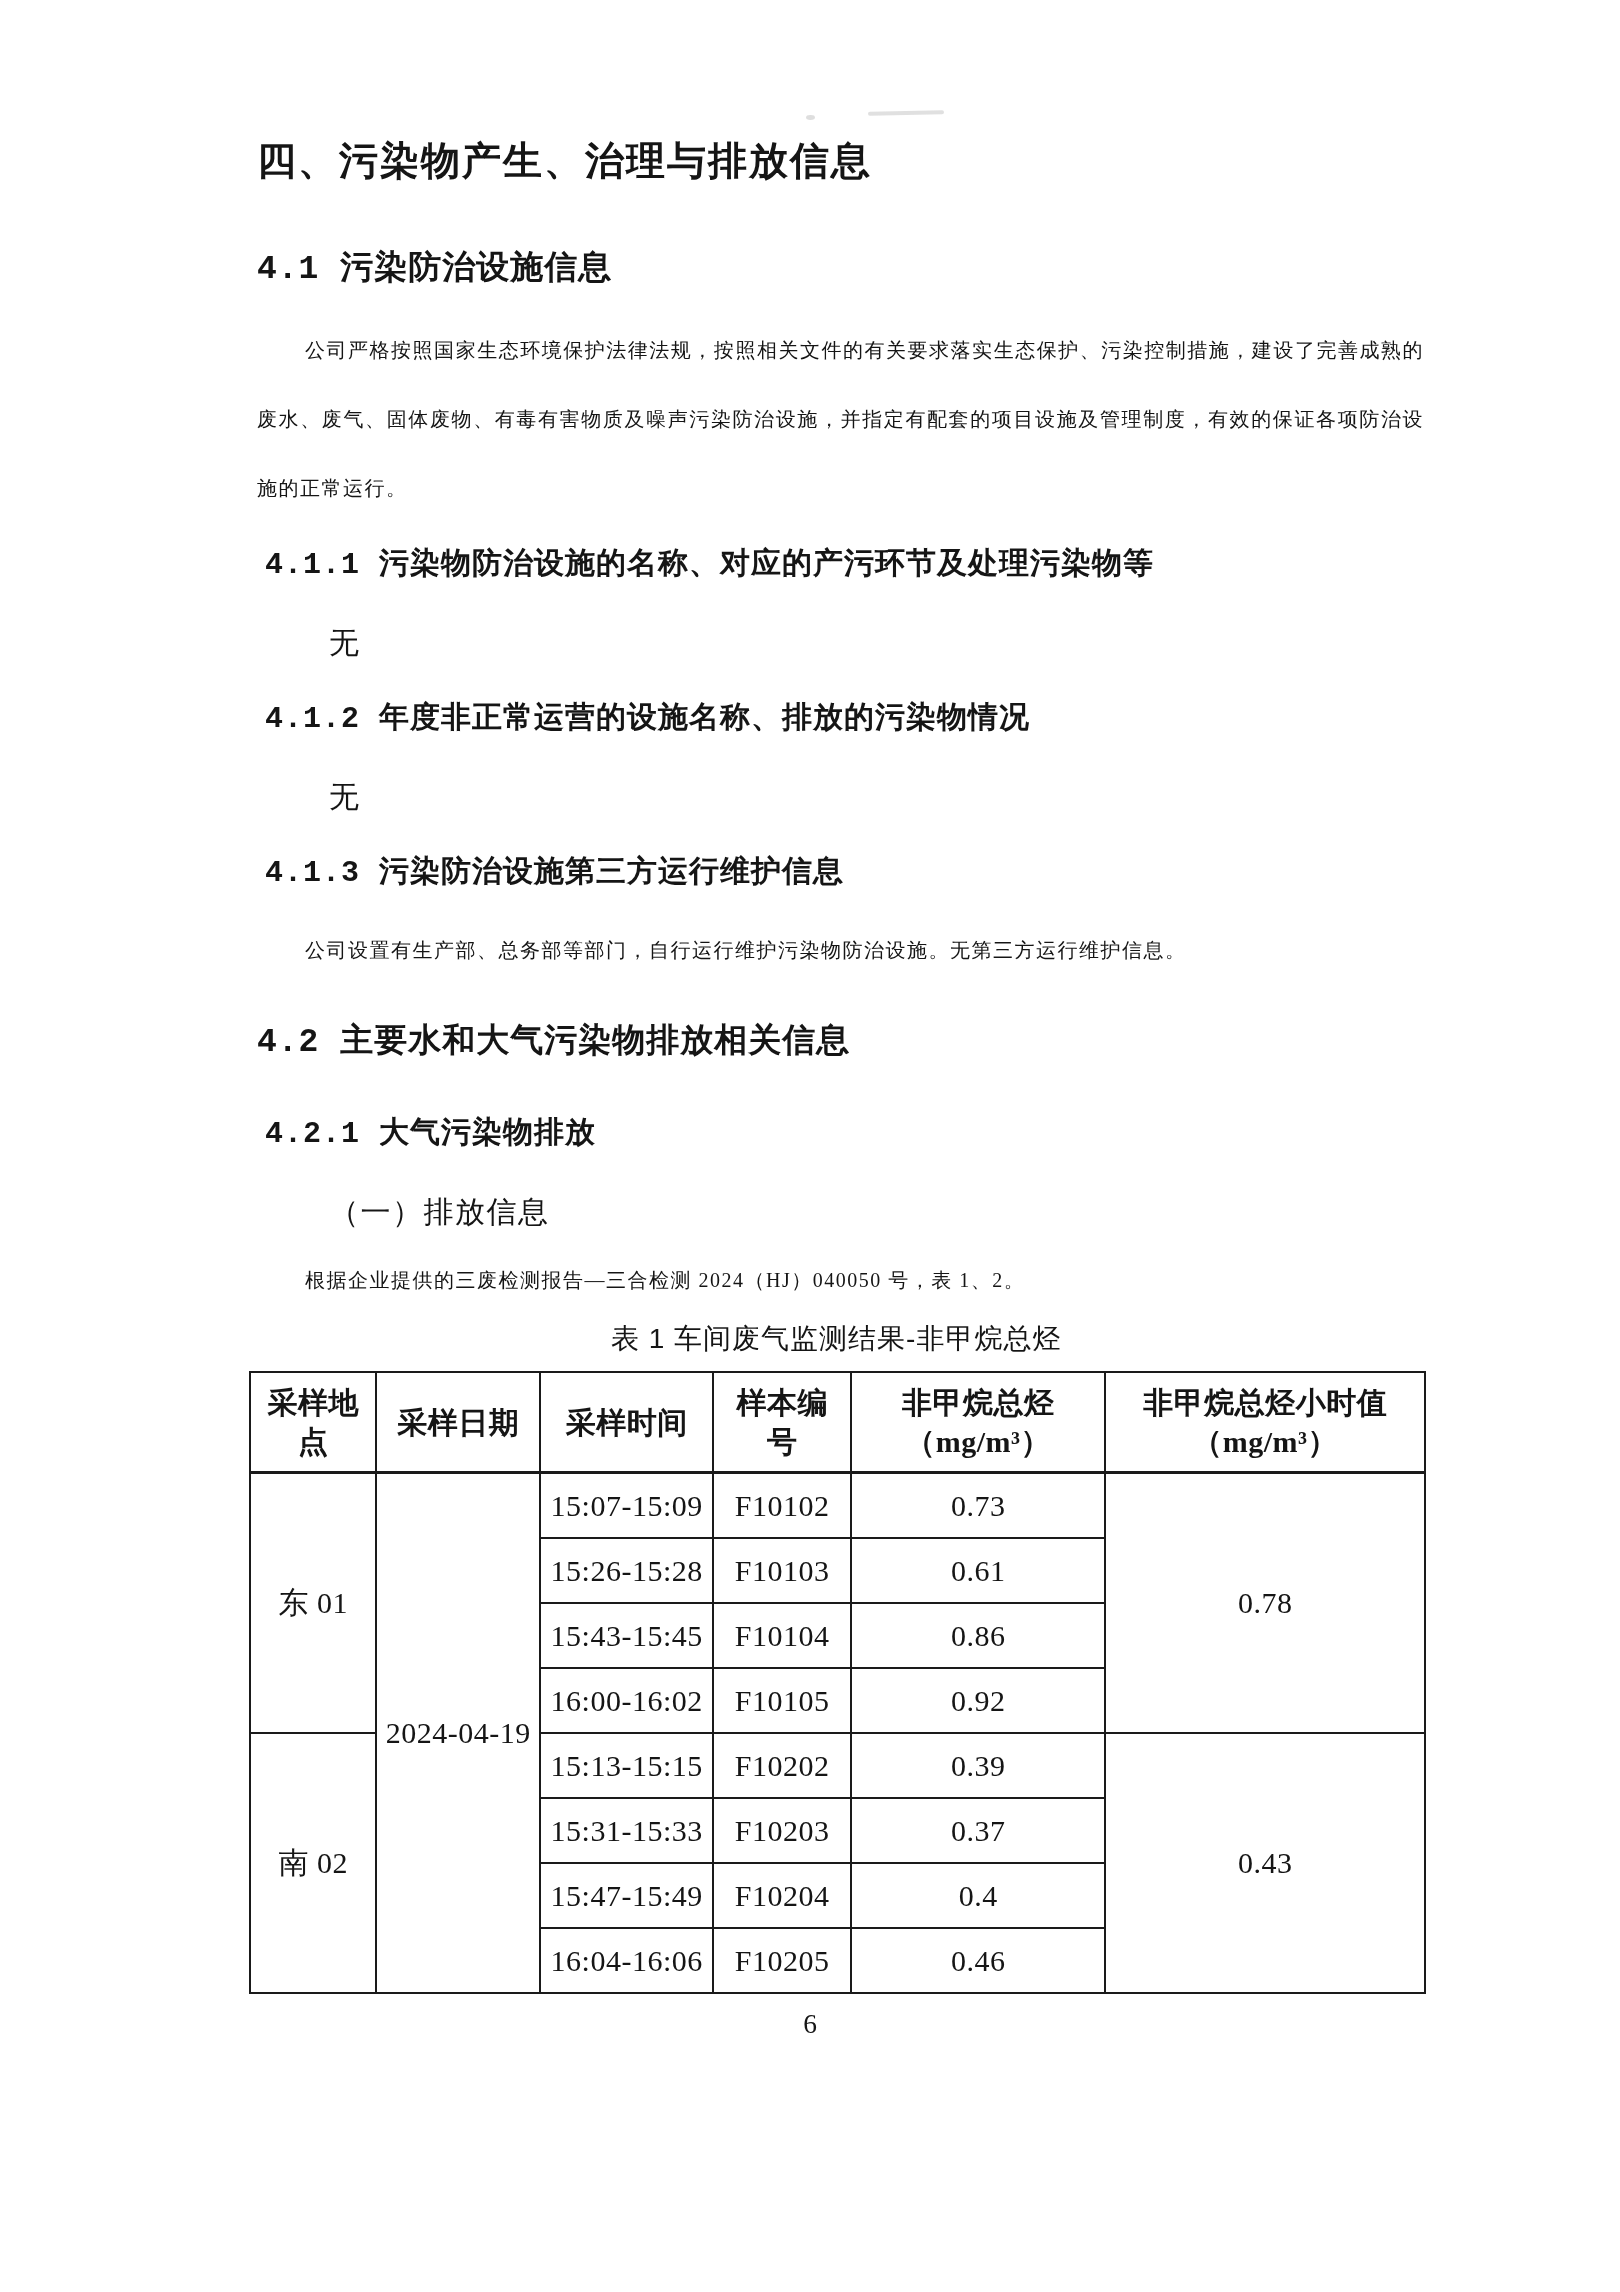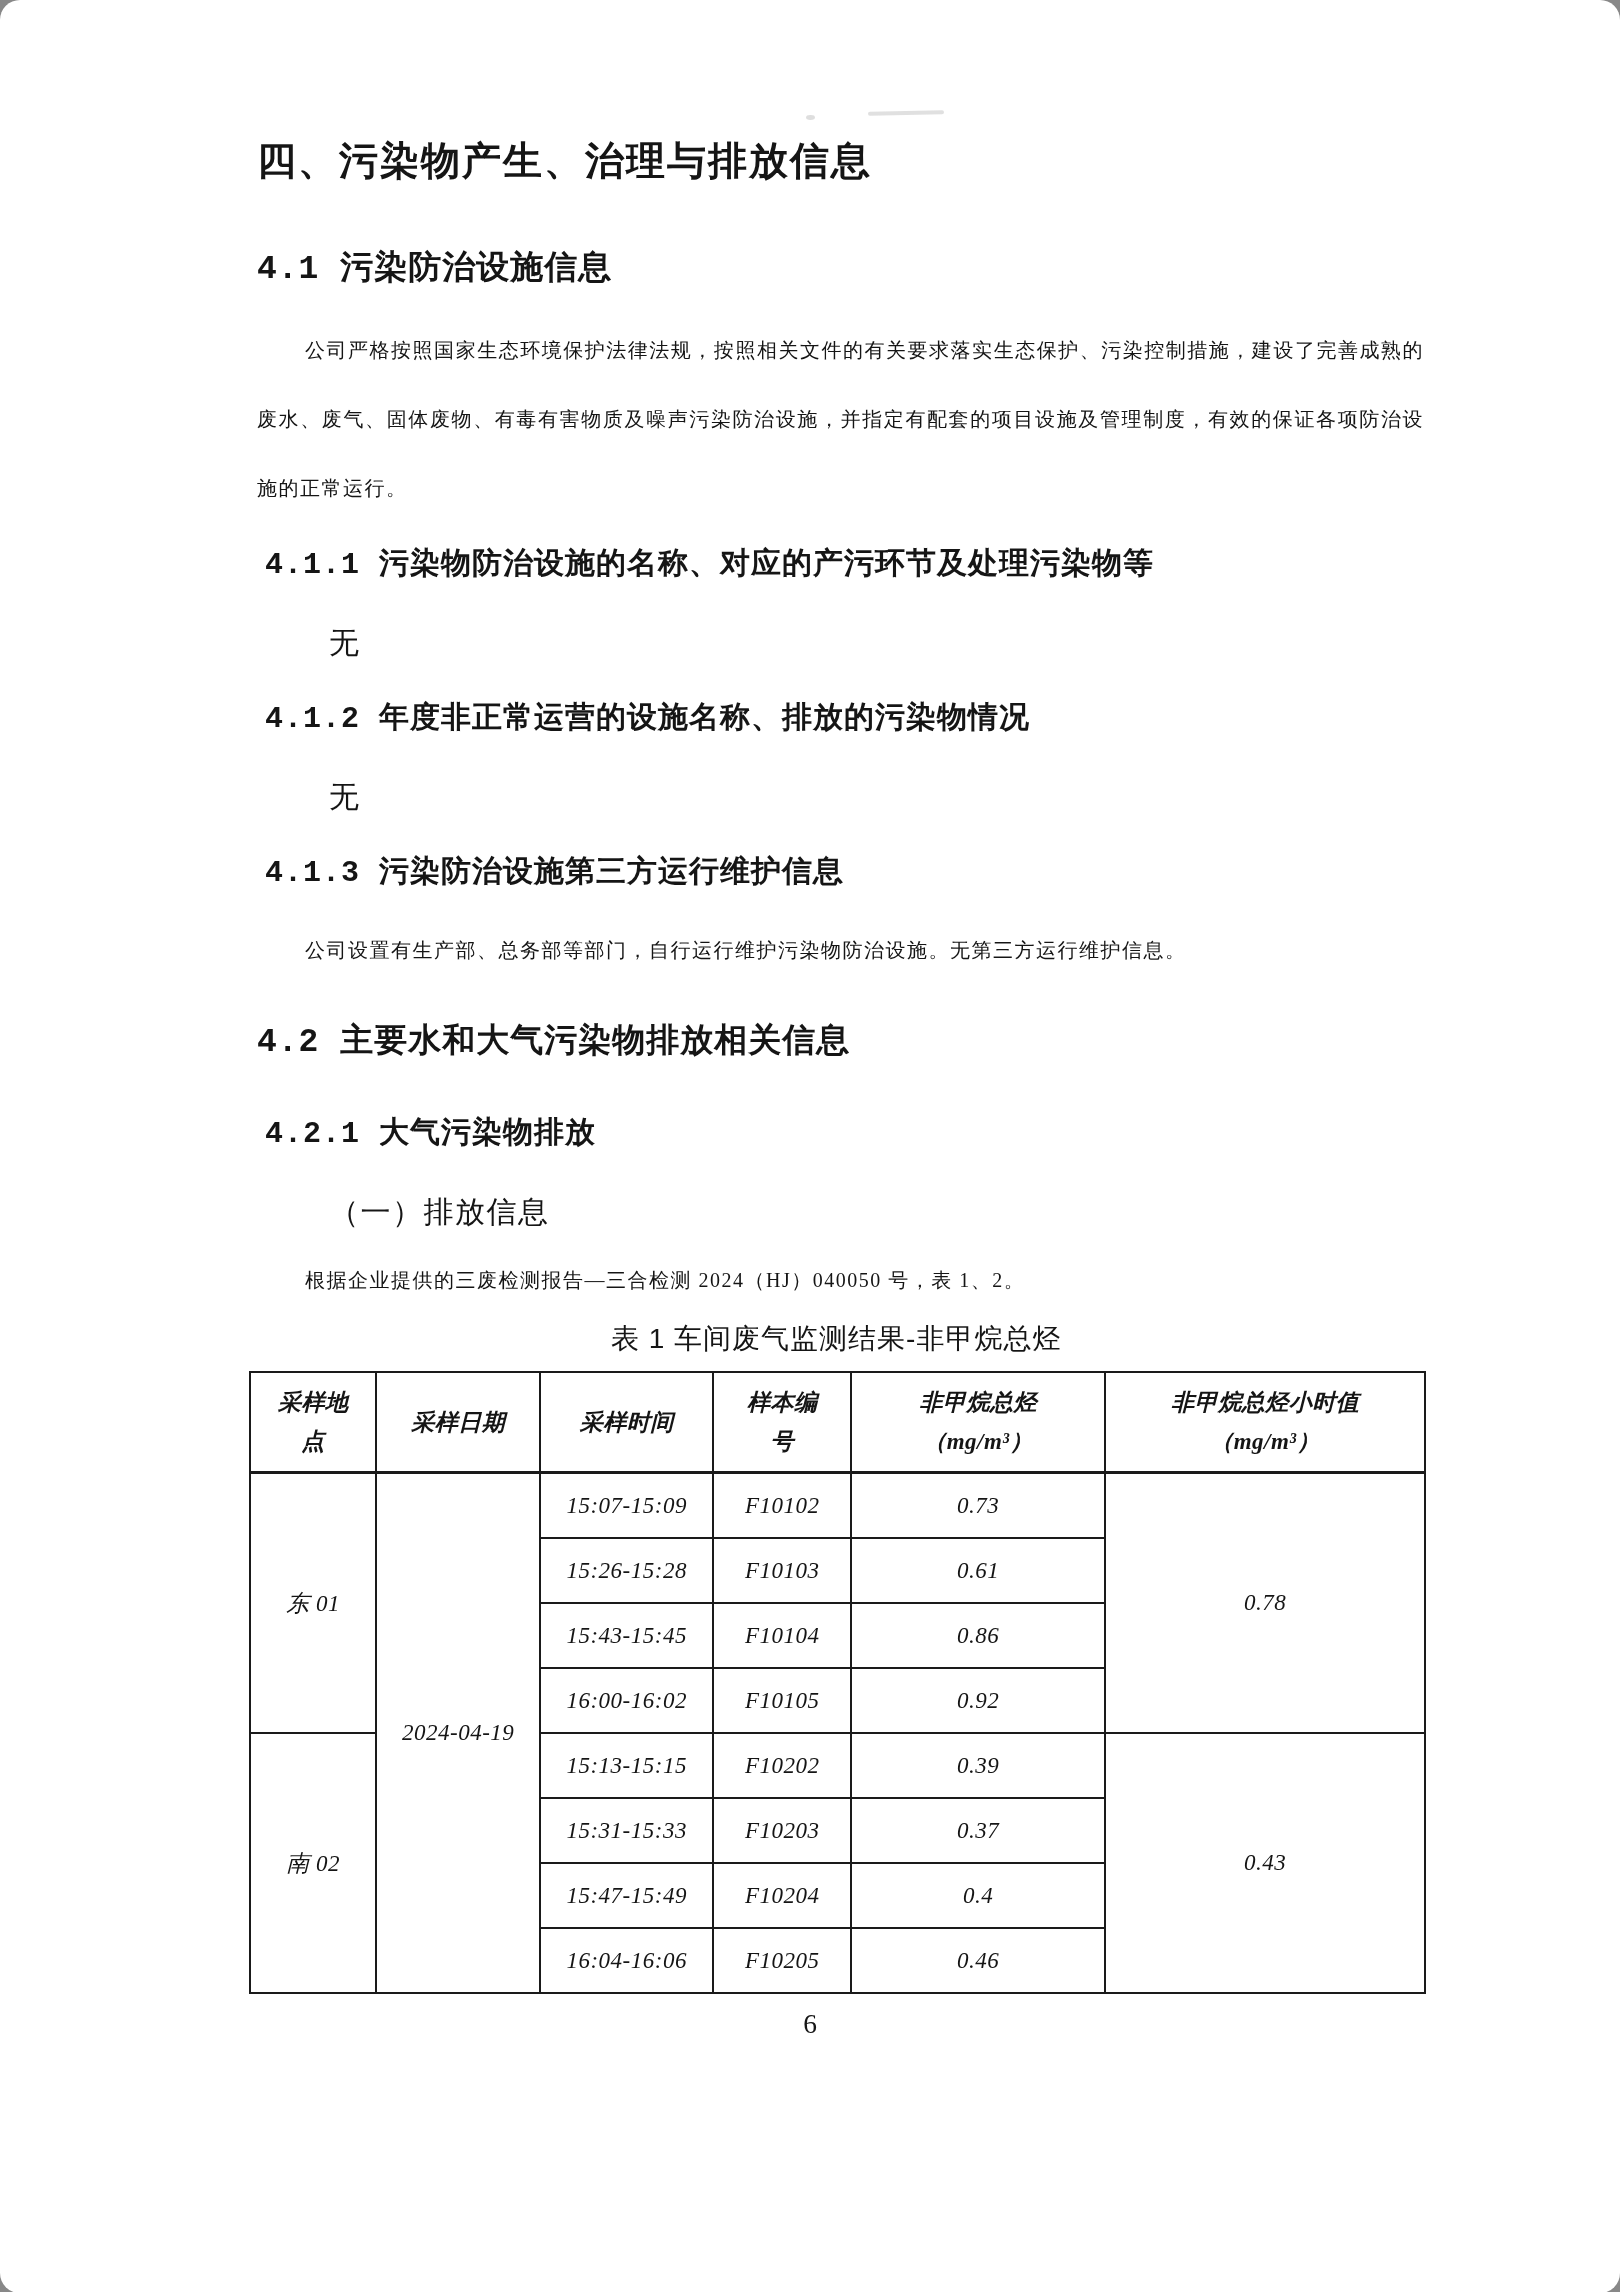--- a/index.html
+++ b/index.html
@@ -5,21 +5,20 @@
 <style>
   html,body { margin:0; padding:0; background:#888; }
   .page {
     position:relative;
     width:1620px; height:2293px;
     margin:0 auto;
     background:#ffffff;
     color:#151515;
     font-family:"Liberation Serif", serif;
     overflow:hidden;
-    border-radius:20px;
   }
   .content {
     padding:137px 196px 0 257px; 
   }
   .doc-title {
     font-family:"Liberation Sans", sans-serif;
     font-weight:bold;
     font-size:39px;
     line-height:47px;
     letter-spacing:2px;
@@ -65,23 +64,22 @@
     letter-spacing:1px;
     text-align:center;
     width:1174px;
     margin:2px 0 0 -7.8px;
   }
   table.monitor {
     border-collapse:collapse;
     table-layout:fixed;
     width:1174px;
     margin:11.8px 0 0 -7.8px;
-    font-size:23px;
+    font-size:30px;
     letter-spacing:0.5px;
-    font-style:italic;
   }
   table.monitor th, table.monitor td {
     border:2px solid #1a1a1a;
     text-align:center;
     vertical-align:middle;
     padding:0 3.9px;
     font-weight:normal;
     overflow:hidden;
   }
   table.monitor { border:2.9px solid #1a1a1a; }

